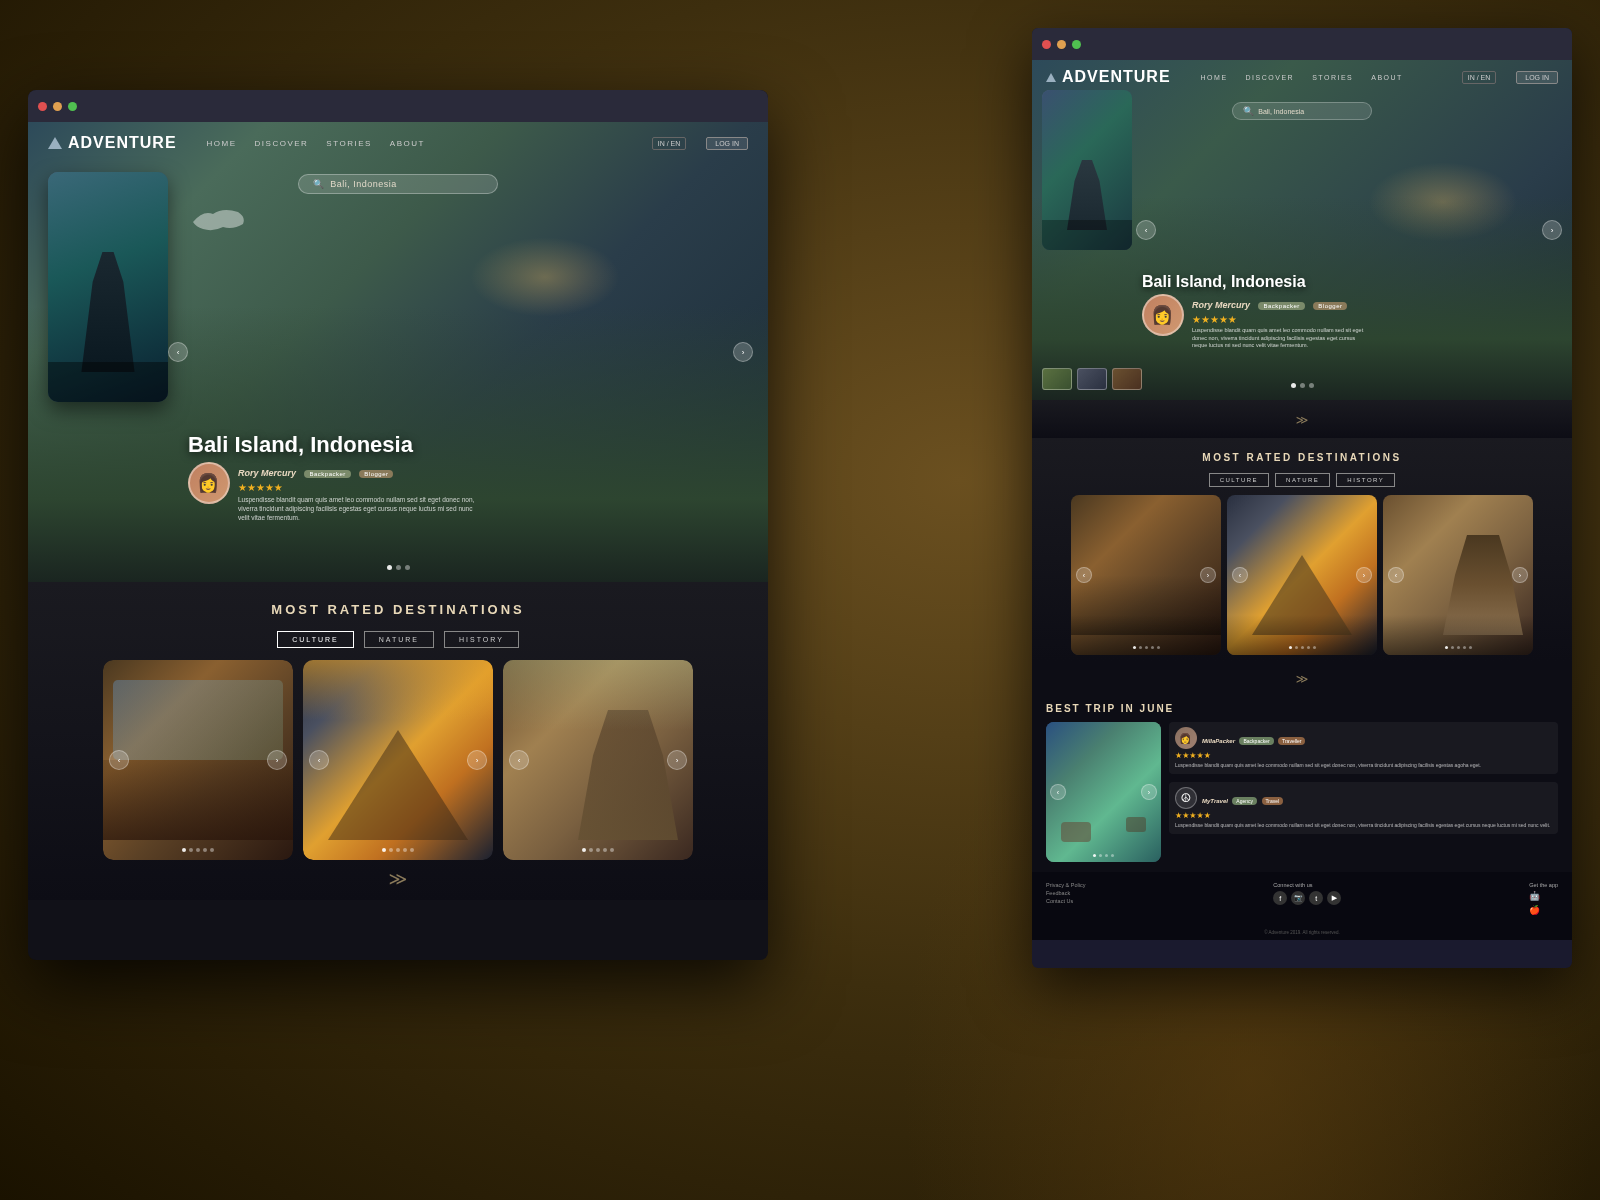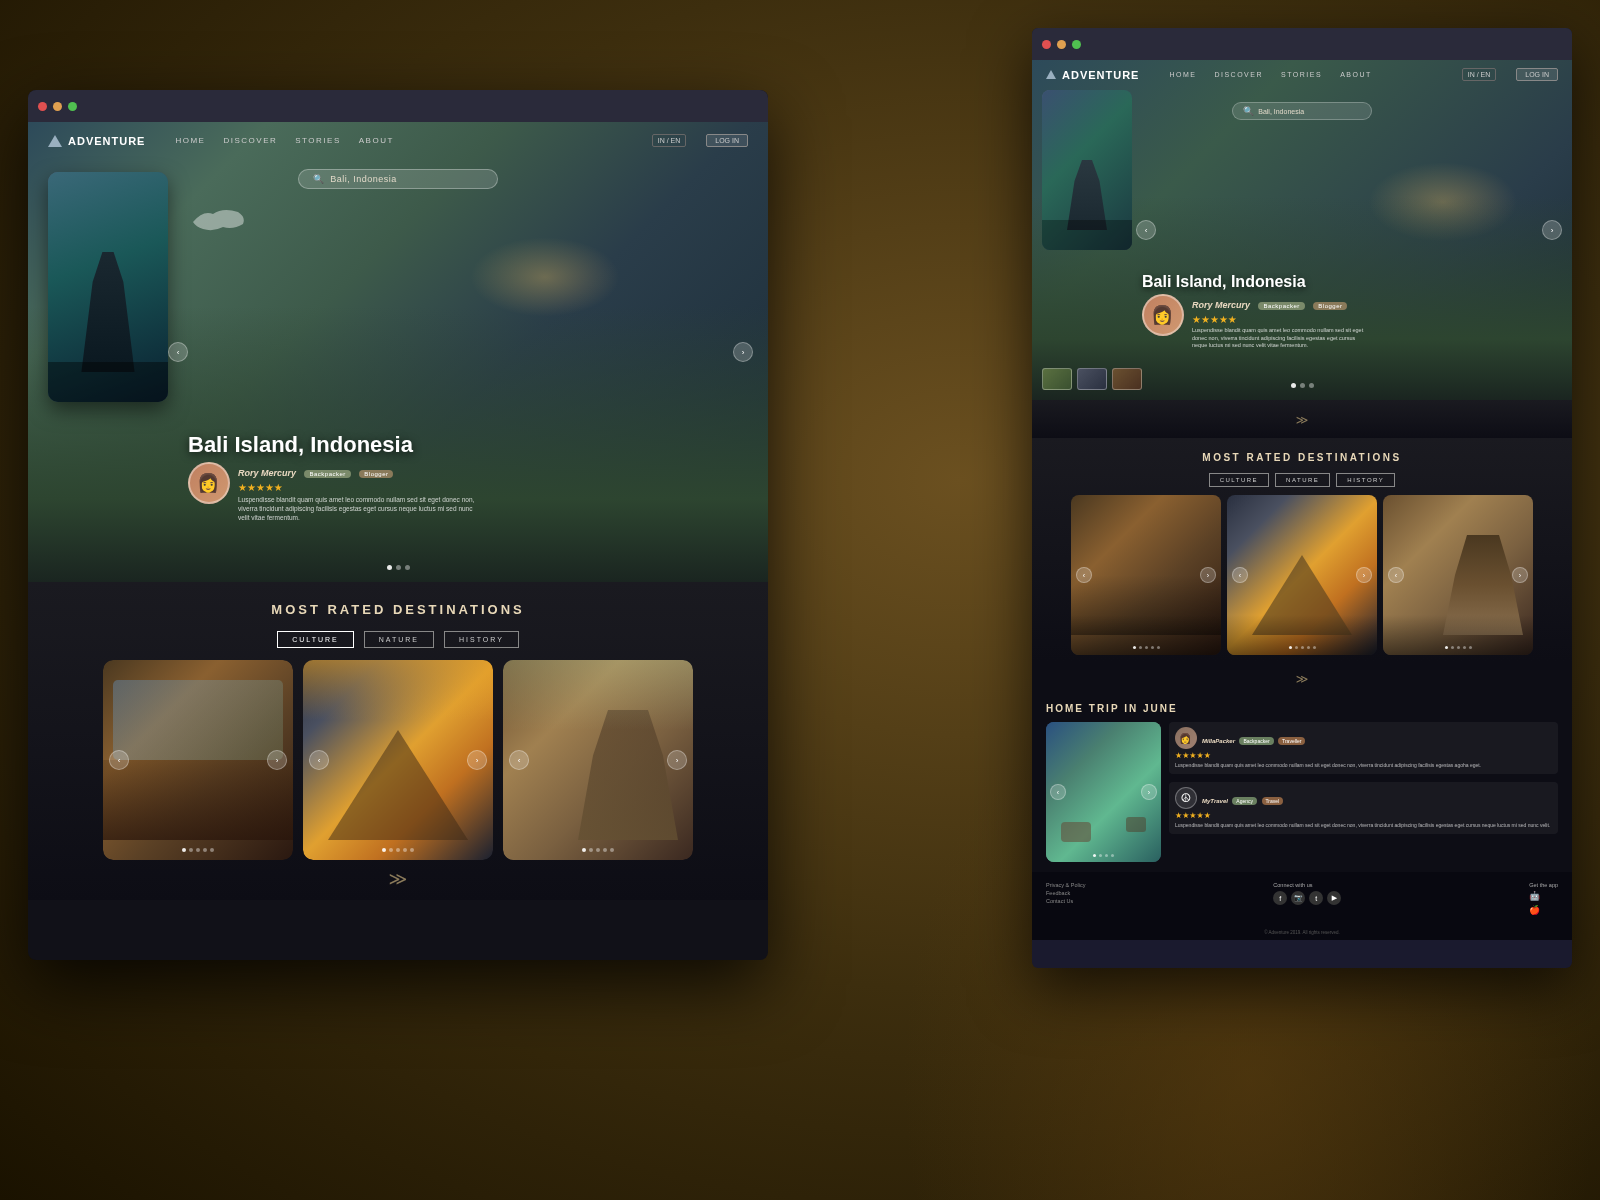--- a/index.html
+++ b/index.html
@@ -99,21 +99,21 @@
       display: flex;
       align-items: center;
       padding: 12px 20px;
       gap: 20px;
     }
     .nav-logo {
       display: flex;
       align-items: center;
       gap: 6px;
       color: #fff;
-      font-size: 11px;
+      font-size: 16px;
       font-weight: bold;
       letter-spacing: 1px;
     }
     .nav-logo-triangle {
       width: 0; height: 0;
       border-left: 7px solid transparent;
       border-right: 7px solid transparent;
       border-bottom: 12px solid #9ab0c0;
     }
     .nav-links {
@@ -848,21 +848,21 @@
         </div>
       </div>
     </div>
   </div>
 
   <div style="background:#0d0d15;padding:6px 0 2px">
     <div class="dw-down-arrow">≫</div>
   </div>
 
   <div class="dw-best-trip">
-    <div class="dw-best-trip-title">HOME TRIP IN JUNE</div>
+    <div class="dw-best-trip-title">BEST TRIP IN JUNE</div>
     <div class="dw-trip-row">
 
       <div class="dw-trip-image dw-trip-arrows" style="position:relative">
         <div style="position:absolute;inset:0;border-radius:8px;background:linear-gradient(135deg,#2a5080 0%,#4a8070 30%,#60b890 60%,#2a6060 100%)"></div>
 
         <div style="position:absolute;bottom:20px;left:15px;width:30px;height:20px;background:rgba(100,80,60,0.6);border-radius:4px"></div>
         <div style="position:absolute;bottom:30px;right:15px;width:20px;height:15px;background:rgba(80,60,40,0.5);border-radius:3px"></div>
         <div class="dw-trip-arrow dw-trip-arrow-l">‹</div>
         <div class="dw-trip-arrow dw-trip-arrow-r">›</div>
         <div class="dw-trip-dots">

